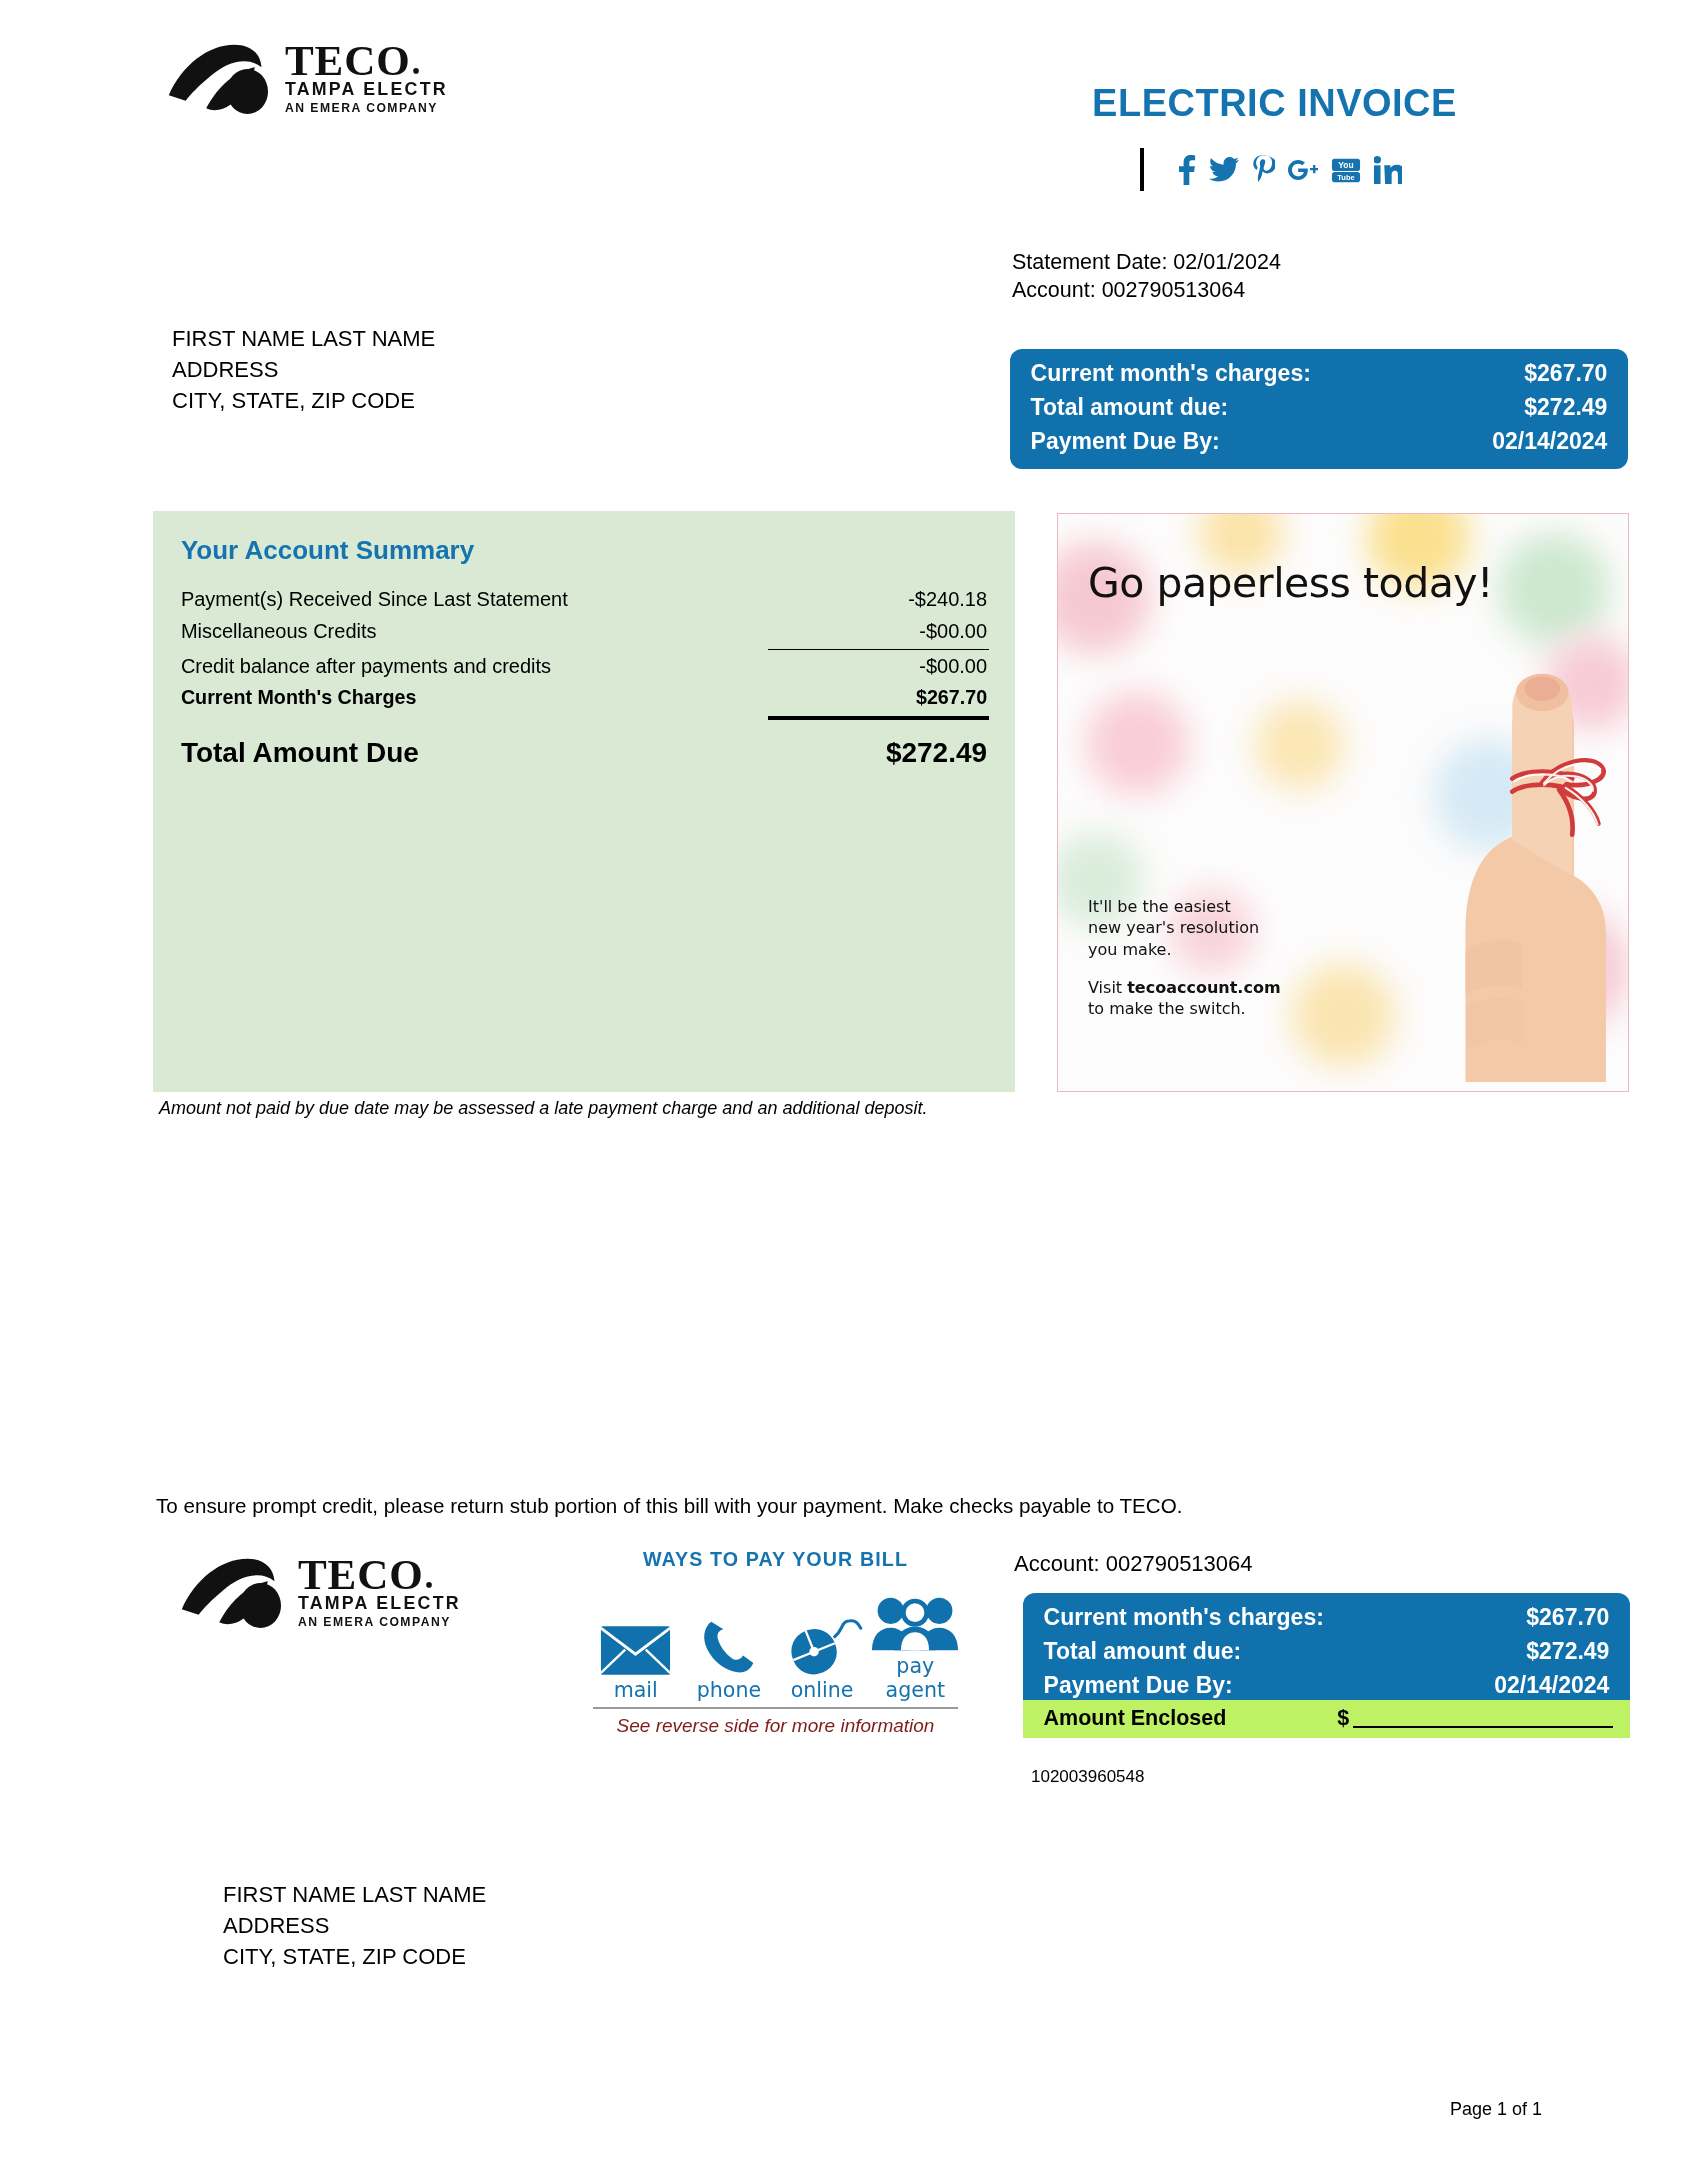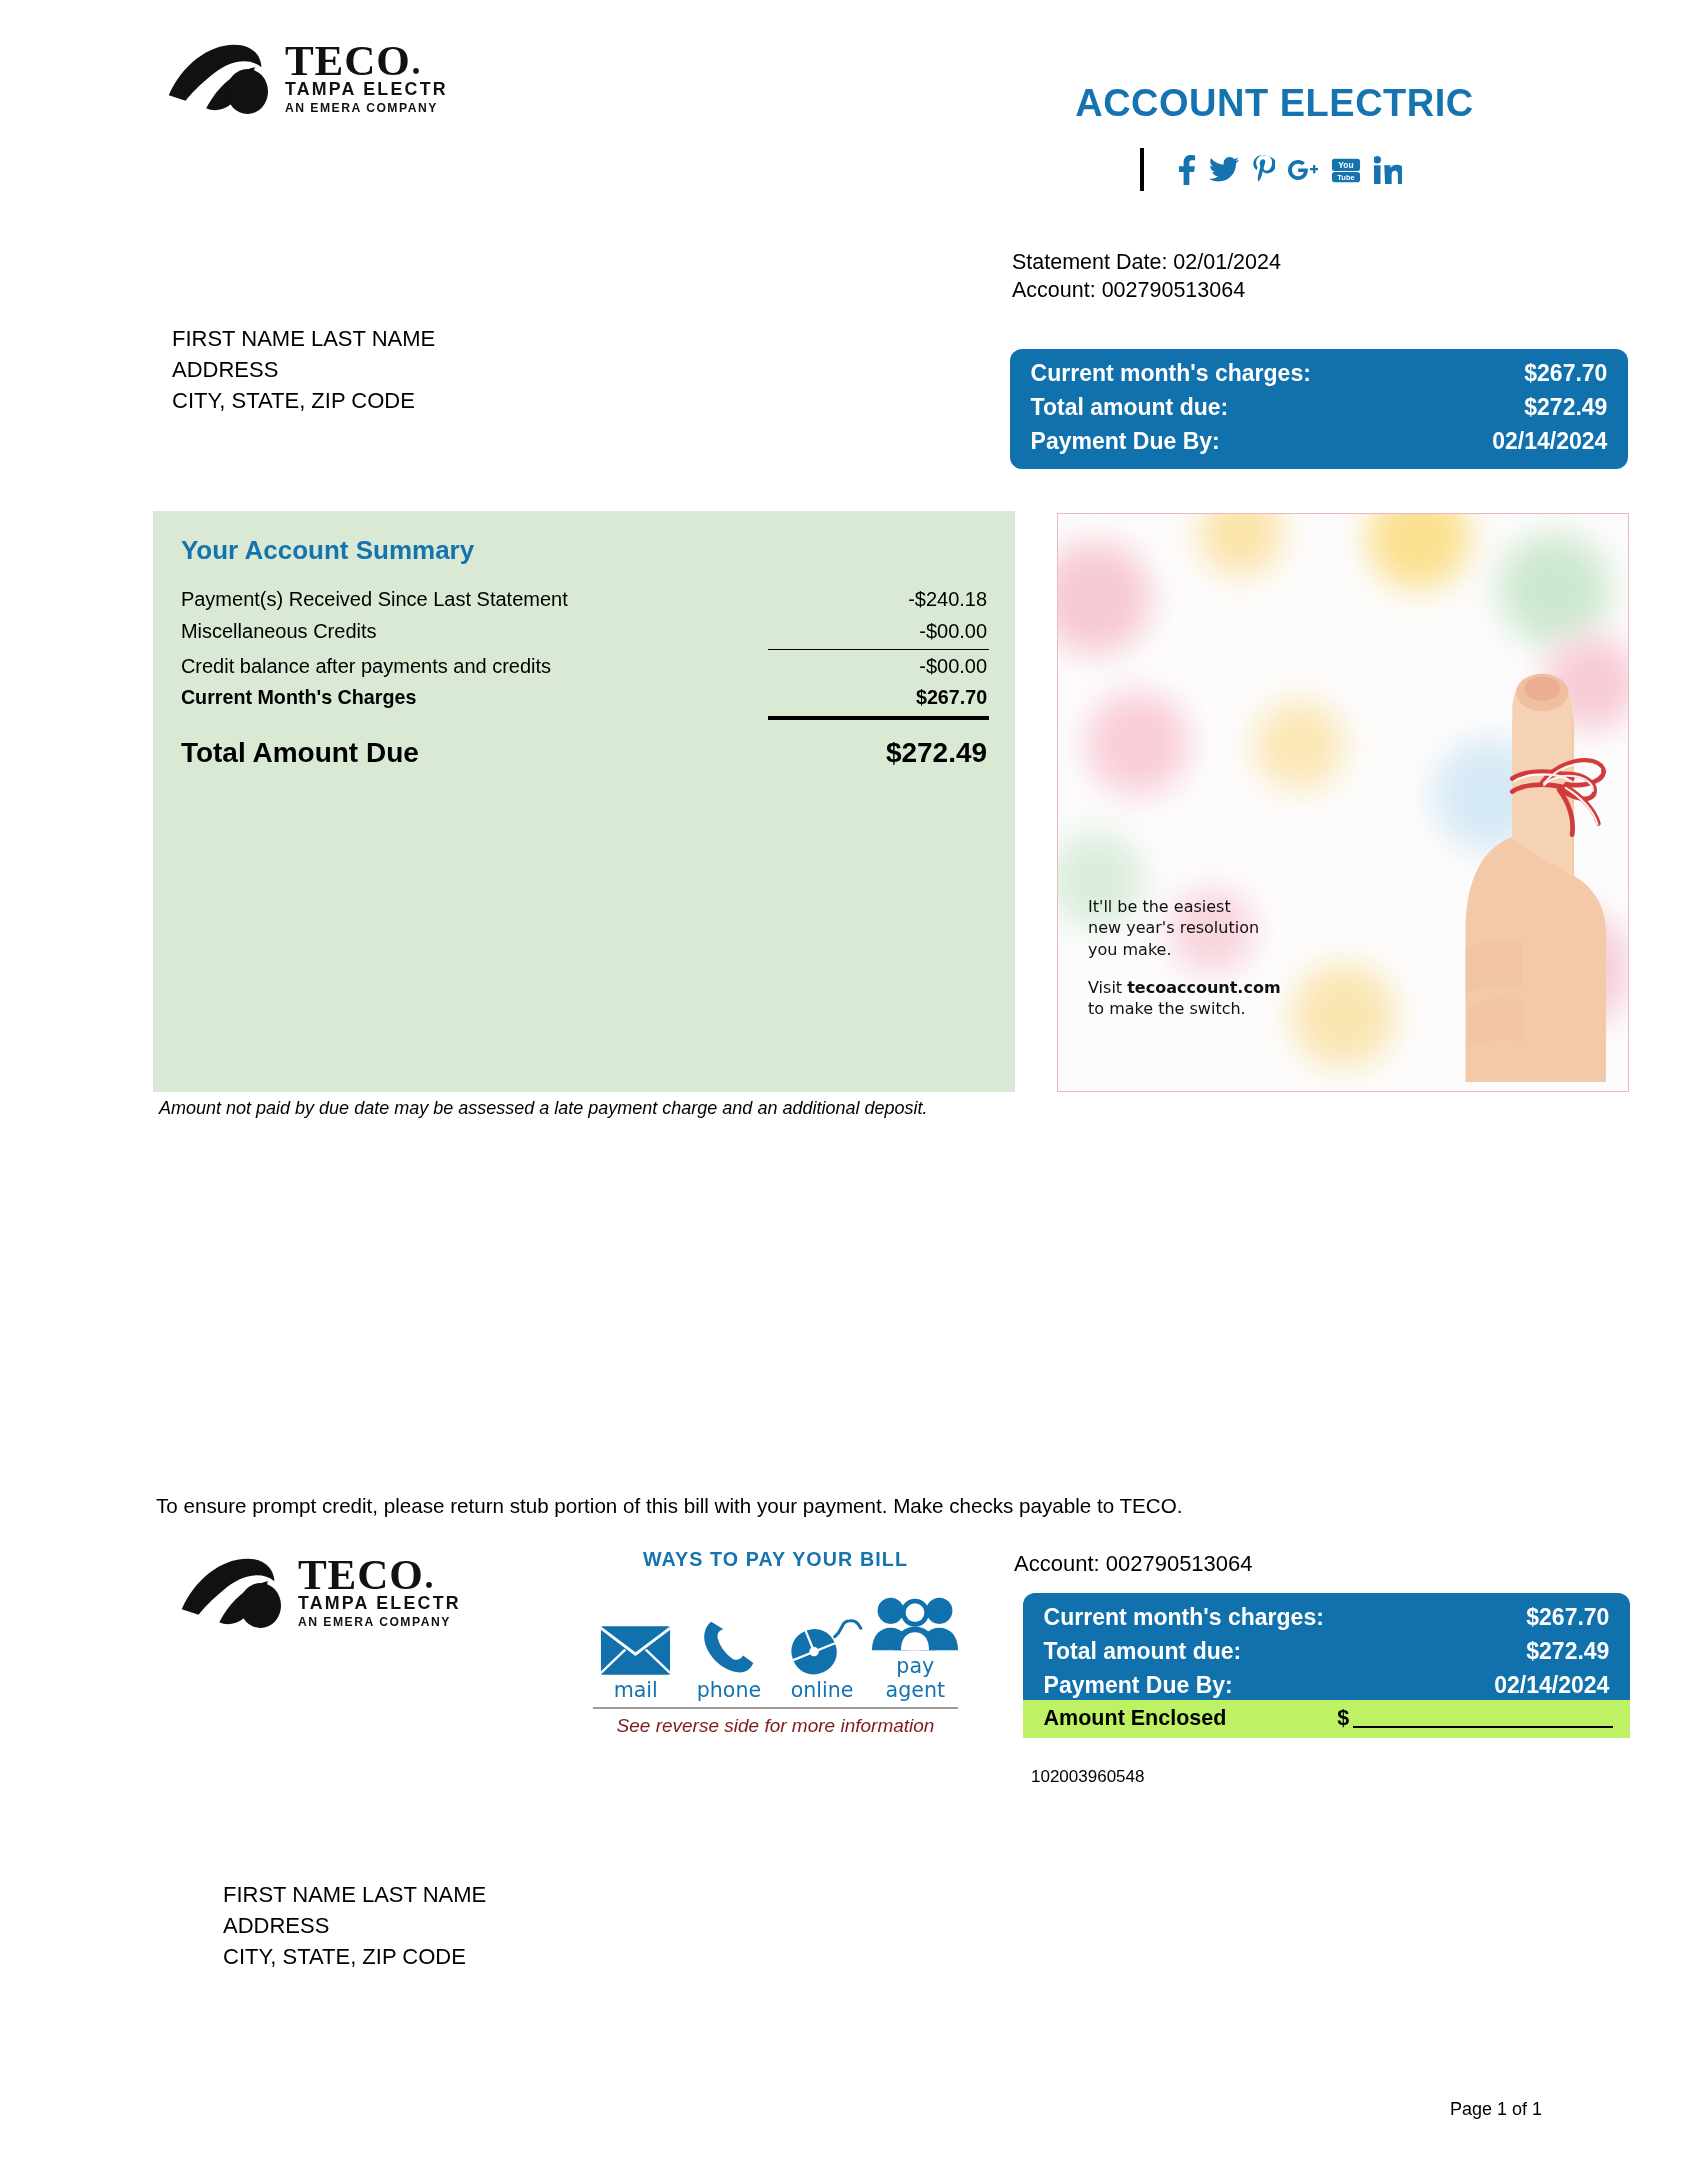--- a/index.html
+++ b/index.html
@@ -204,21 +204,21 @@
       <path d="M4 62 C18 30 46 8 74 8 C92 8 102 18 103 32 C88 20 66 26 48 42 C36 52 28 60 22 68 Z" fill="#111"></path>
       <path d="M44 76 C56 52 76 36 96 32 C92 48 82 62 70 72 C62 78 52 80 44 76 Z" fill="#111"></path>
       <ellipse cx="88" cy="58" rx="22" ry="24" fill="#111"></ellipse>
       <text x="128" y="40" font-family="'Liberation Serif',serif" font-size="46" font-weight="bold" fill="#111" letter-spacing="1">TECO</text>
       <circle cx="268" cy="36" r="3" fill="#111"></circle>
       <text x="128" y="62" font-family="'Liberation Sans',sans-serif" font-size="19" font-weight="bold" fill="#111" letter-spacing="2.4">TAMPA ELECTRIC</text>
       <text x="128" y="80" font-family="'Liberation Sans',sans-serif" font-size="13" font-weight="bold" fill="#111" letter-spacing="1.6">AN EMERA COMPANY</text>
     </svg>
   </div>
 
-  <div class="invoice-title">ACCOUNT ELECTRIC</div>
+  <div class="invoice-title">ELECTRIC INVOICE</div>
 
   <div class="social-row">
     <div class="social-divider"></div>
 
     <span class="social-ico">
       <svg width="19" height="30" viewBox="0 0 20 32">
           <path d="M13 32V18h5l1-6h-6V8.6c0-1.7.5-2.9 3-2.9h3.2V.4C18.6.3 16.7 0 14.6 0 10 0 6.9 2.8 6.9 8v4H2v6h4.9v14z" fill="#1574B0"></path>
         </svg>
     </span>
 
@@ -325,20 +325,21 @@
     <div class="bokeh" style="left:440px;top:19px;width:112px;height:112px;background:#CDE8CF;"></div>
     <div class="bokeh" style="left:487px;top:122px;width:94px;height:94px;background:#F7CBD6;"></div>
     <div class="bokeh" style="left:28px;top:178px;width:103px;height:103px;background:#F9CDD8;"></div>
     <div class="bokeh" style="left:197px;top:187px;width:89px;height:89px;background:#FBE6B4;"></div>
     <div class="bokeh" style="left:375px;top:225px;width:112px;height:112px;background:#D5E9F5;"></div>
     <div class="bokeh" style="left:-9.4px;top:319px;width:94px;height:94px;background:#D9ECDA;"></div>
     <div class="bokeh" style="left:112px;top:375px;width:84px;height:84px;background:#F8D3DC;"></div>
     <div class="bokeh" style="left:450px;top:394px;width:122px;height:122px;background:#F6CBD6;"></div>
     <div class="bokeh" style="left:234px;top:450px;width:103px;height:103px;background:#FAE5B0;"></div>
 
+    <div class="ad-headline">Go paperless today!</div>
 
     <div class="hand-wrap">
       <svg width="309" height="487" viewBox="0 0 330 520">
 
         <path d="M150 520 L150 360 C150 300 170 270 200 258 L200 140 C200 118 216 104 234 104 C252 104 266 118 266 140 L266 300 C266 300 300 316 300 360 L300 520 Z" fill="#F3C9A8"></path>
 
         <path d="M200 262 L200 120 C200 100 214 86 232 86 C250 86 264 100 264 120 L264 300 Z" fill="#F6D2B4"></path>
 
         <ellipse cx="232" cy="104" rx="28" ry="20" fill="#F0BFA0"></ellipse>
         <ellipse cx="232" cy="100" rx="19" ry="13" fill="#EBAE95"></ellipse>

